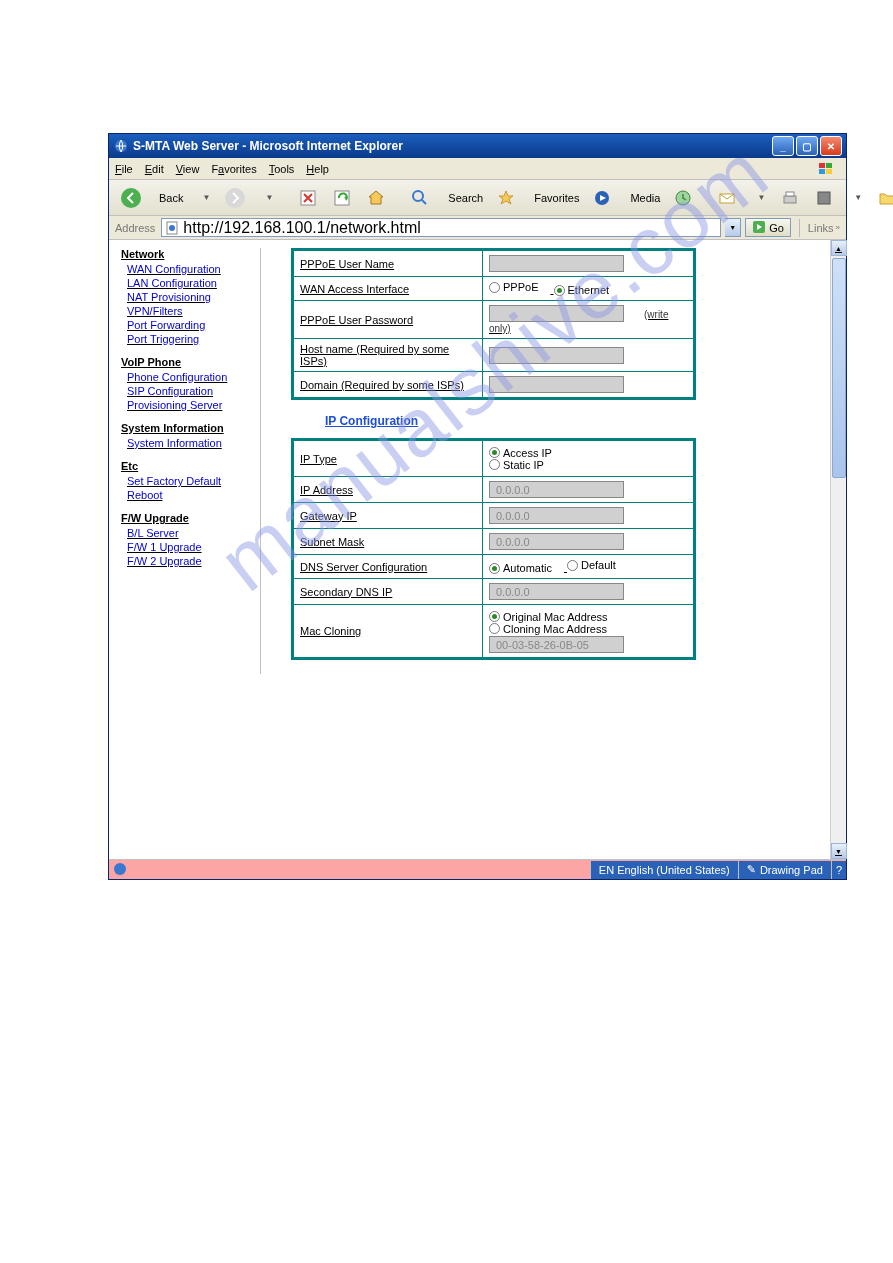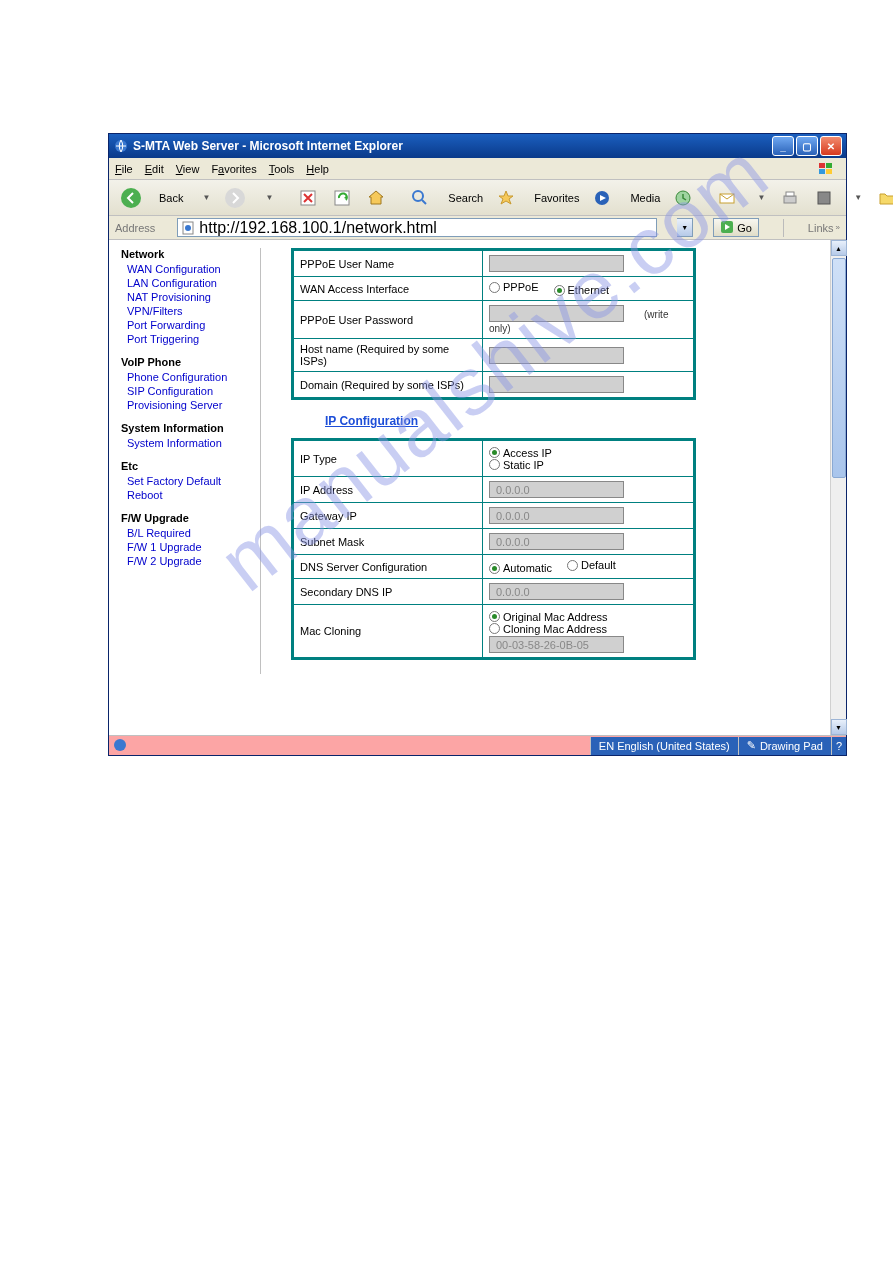--- a/index.html
+++ b/index.html
@@ -19,29 +19,29 @@
   .menubar span { font-size:11px; color:#000; cursor:default;}
   .menubar span u { text-decoration: underline; }
   .menubar .winflag{margin-left:auto;width:22px;height:14px;}
   
   .toolbar{height:36px;background:linear-gradient(to bottom,#f3f2ea,#e3e0cf);border-bottom:1px solid #c0c0c0;display:flex;align-items:center;padding:0 6px;gap:2px;}
   .tbtn{height:28px;display:flex;align-items:center;gap:17px;padding:0 4px;border:1px solid transparent;border-radius:3px;font-size:11px;cursor:default;}
   .tbtn .ico{width:22px;height:22px;display:inline-flex;align-items:center;justify-content:center;}
   .sep{width:1px;height:24px;background:#bbb;margin:0 4px;}
   .drop-chev{font-size:8px;color:#555;padding:0 2px;}
   
-  .addrbar{height:24px;background:#ECE9D8;display:flex;align-items:center;padding:0 6px;gap:20px;border-bottom:1px solid #c0c0c0;}
+  .addrbar{height:24px;background:#ECE9D8;display:flex;align-items:center;padding:0 6px;gap:4px;border-bottom:1px solid #c0c0c0;}
   .addrbar .lbl{color:#777;font-size:11px;margin-right:2px;}
   .addr-input{flex:1;height:19px;border:1px solid #7f9db9;background:#fff;display:flex;align-items:center;padding:0 2px;font-size:16px;}
   .addr-input .pgicon{width:16px;height:16px;margin-right:3px;display:inline-flex;align-items:center;justify-content:center;}
   .addr-drop{width:16px;height:19px;background:linear-gradient(to bottom,#e8f0fb,#b6cae8);border:1px solid #7f9db9;border-left:none;display:flex;align-items:center;justify-content:center;font-size:7px;}
   .gobtn{height:19px;border:1px solid #7f9db9;background:linear-gradient(to bottom,#f8f7f0,#e0ddc8);display:flex;align-items:center;padding:0 6px;gap:3px;font-size:11px;}
   .linksbtn{color:#777;font-size:11px;display:flex;align-items:center;gap:2px;}
   
-  .ie-content{height:495px;background:#fff;display:flex;position:relative;}
+  .ie-content{height:619px;background:#fff;display:flex;position:relative;text-decoration:underline;}
   .content-inner{flex:1;overflow:hidden;padding:0;}
   .scrollbar-v{width:16px;background:#efefef;border-left:1px solid #d0d0d0;display:flex;flex-direction:column;align-items:center;}
   .sb-btn{width:16px;height:16px;background:linear-gradient(to bottom,#e8f0fb,#b6cae8);border:1px solid #9db5d6;font-size:7px;display:flex;align-items:center;justify-content:center;}
   .sb-thumb{width:14px;background:linear-gradient(to bottom,#cfe0f7,#a9c5ec);border:1px solid #8aa9d3;border-radius:2px;}
   .sb-track{flex:1;width:16px;display:flex;flex-direction:column;align-items:center;}
   
   .page-layout{display:flex;padding:8px 12px;}
   .sidebar{width:140px;padding-right:12px;border-right:1px solid #c0c0c0;}
   .sidebar h4{font-size:11px;font-weight:bold;color:#000;margin-top:10px;margin-bottom:2px;}
   .sidebar h4:first-child{margin-top:0;}
@@ -263,21 +263,21 @@
           <a>Provisioning Server</a>
 
           <h4>System Information</h4>
           <a>System Information</a>
 
           <h4>Etc</h4>
           <a>Set Factory Default</a>
           <a>Reboot</a>
 
           <h4>F/W Upgrade</h4>
-          <a>B/L Required</a>
+          <a>B/L Server</a>
           <a>F/W 1 Upgrade</a>
           <a>F/W 2 Upgrade</a>
         </div>
         <div class="main">
 
           <table class="cfg-table">
             <tbody>
                   <tr>
               <td>PPPoE User Name</td>
               <td><input type="text" style=""></td>

